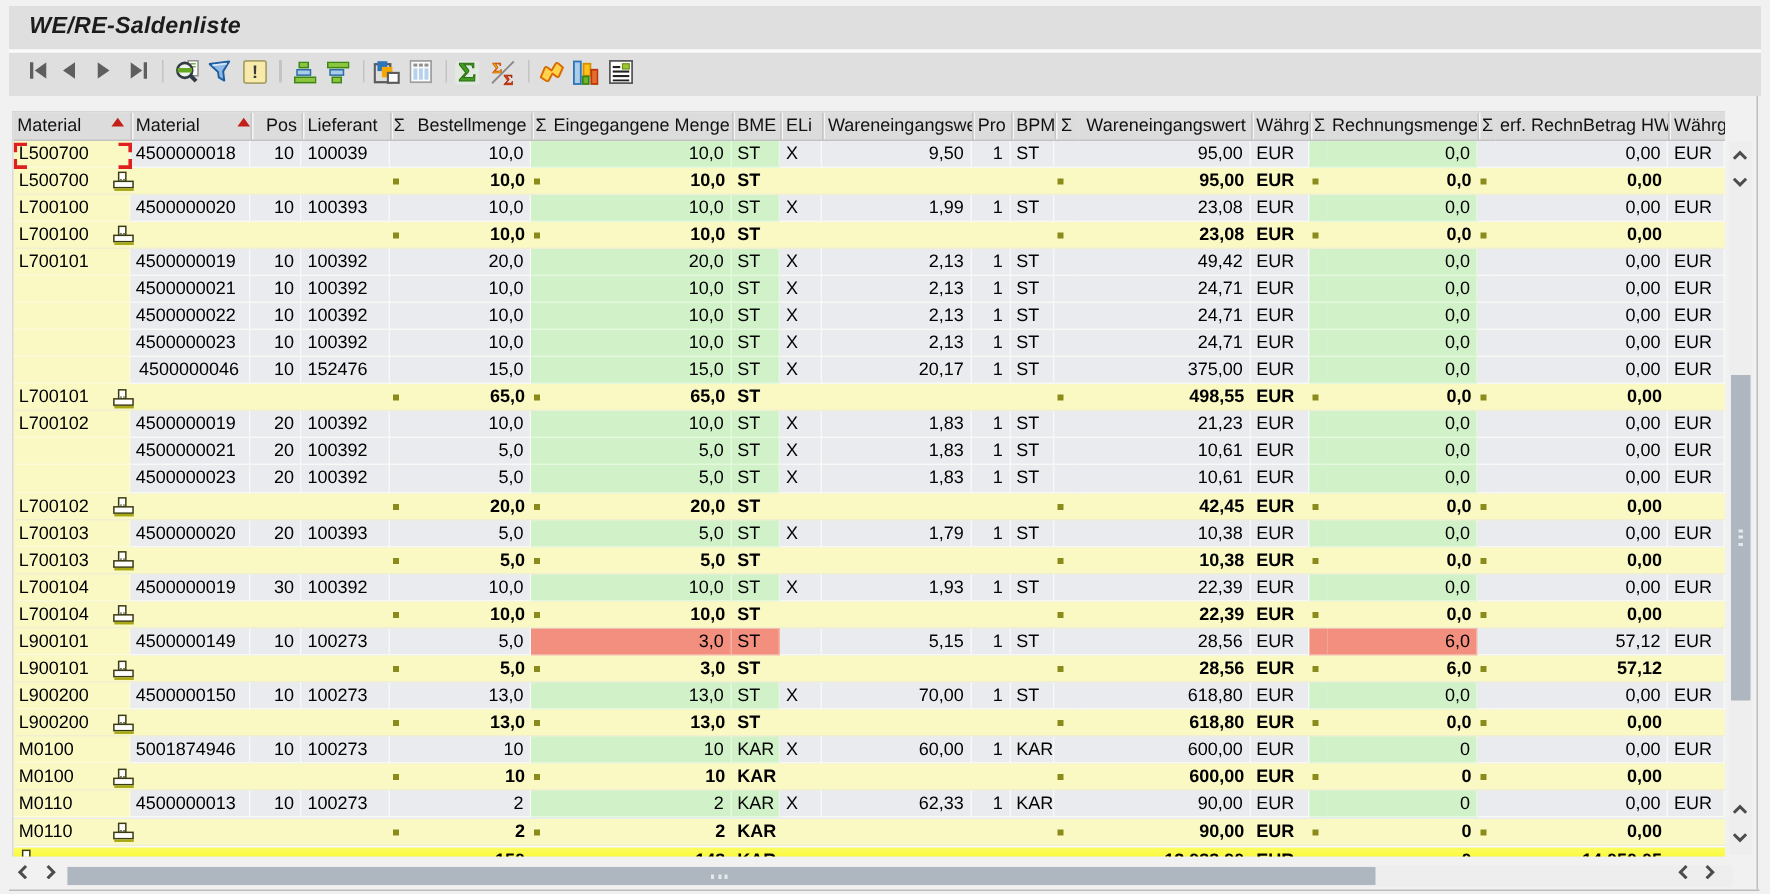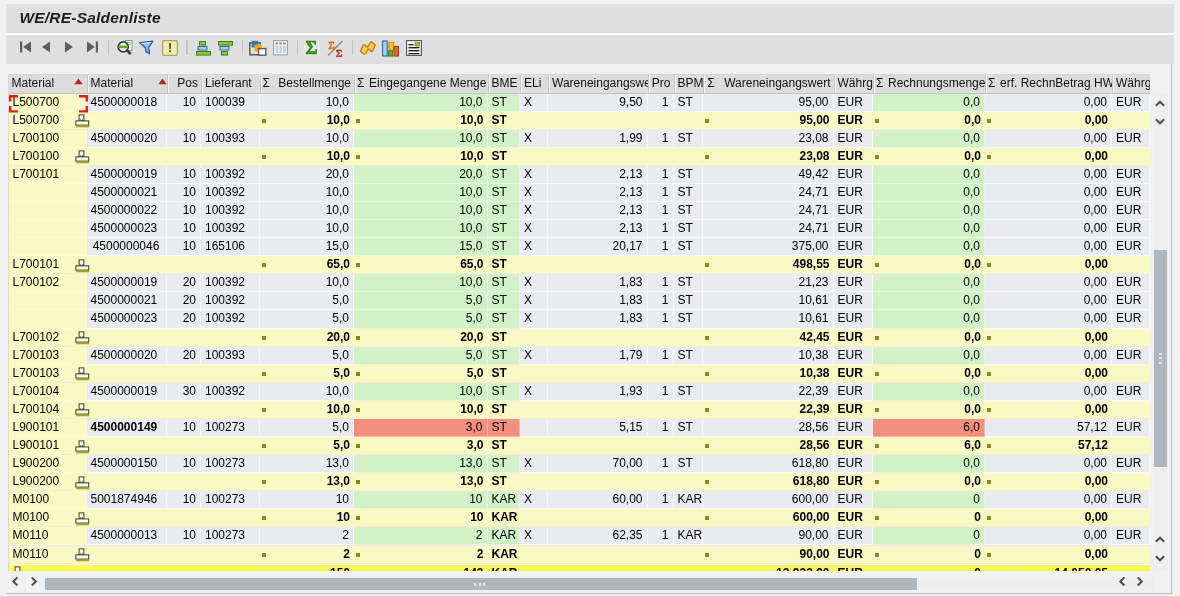--- a/index.html
+++ b/index.html
@@ -356,21 +356,21 @@
 <div class="c cG" style="width:12px;text-align:center;border-right:none;"></div>
 <div class="c cG" style="width:100px;text-align:right;">0,0</div>
 <div class="c cg" style="width:12px;text-align:center;border-right:none;"></div>
 <div class="c cg" style="width:115px;text-align:right;">0,00</div>
 <div class="c cg" style="width:37.5px;">EUR</div>
 </div>
 <div class="row" style="top:163.64px">
 <div class="c cy" style="width:78.0px;"></div>
 <div class="c cg" style="width:80.0px;text-align:center;">4500000046</div>
 <div class="c cg" style="width:34.5px;text-align:right;">10</div>
-<div class="c cg" style="width:58.5px;">165106</div>
+<div class="c cg" style="width:58.5px;">152476</div>
 <div class="c cg" style="width:10.5px;text-align:center;border-right:none;"></div>
 <div class="c cg" style="width:84px;text-align:right;">15,0</div>
 <div class="c cG" style="width:12px;text-align:center;border-right:none;"></div>
 <div class="c cG" style="width:121.5px;text-align:right;">15,0</div>
 <div class="c cG" style="width:32.5px;">ST</div>
 <div class="c cg" style="width:28px;">X</div>
 <div class="c cg" style="width:99.5px;text-align:right;">20,17</div>
 <div class="c cg" style="width:26.0px;text-align:right;">1</div>
 <div class="c cg" style="width:29.0px;">ST</div>
 <div class="c cg" style="width:16.0px;text-align:center;border-right:none;"></div>
@@ -620,21 +620,21 @@
             <rect x="4.1" y="0.9" width="4.8" height="6" fill="#ffffff" stroke="#3c3c14" stroke-width="1"></rect>
             <rect x="0.9" y="6.9" width="12.8" height="4.2" fill="#ffffff" stroke="#3c3c14" stroke-width="1"></rect>
             <rect x="1.2" y="11.6" width="13" height="1.7" fill="#a8a816"></rect>
             <rect x="5.2" y="5.3" width="0.9" height="0.9" fill="#3c3c14"></rect>
             <rect x="7.2" y="5.3" width="0.9" height="0.9" fill="#3c3c14"></rect>
           </svg>
         </div>
 </div>
 <div class="row" style="top:344.43999999999994px">
 <div class="c cy" style="width:78.0px;">L900101</div>
-<div class="c cg" style="width:80.0px;font-weight:bold;">4500000149</div>
+<div class="c cg" style="width:80.0px;">4500000149</div>
 <div class="c cg" style="width:34.5px;text-align:right;">10</div>
 <div class="c cg" style="width:58.5px;">100273</div>
 <div class="c cg" style="width:10.5px;text-align:center;border-right:none;"></div>
 <div class="c cg" style="width:84px;text-align:right;">5,0</div>
 <div class="c cR" style="width:12px;text-align:center;border-right:none;"></div>
 <div class="c cR" style="width:121.5px;text-align:right;">3,0</div>
 <div class="c cR" style="width:32.5px;">ST</div>
 <div class="c cg" style="width:28px;"></div>
 <div class="c cg" style="width:99.5px;text-align:right;">5,15</div>
 <div class="c cg" style="width:26.0px;text-align:right;">1</div>
@@ -794,21 +794,21 @@
 <div class="c cy" style="width:78.0px;">M0110</div>
 <div class="c cg" style="width:80.0px;">4500000013</div>
 <div class="c cg" style="width:34.5px;text-align:right;">10</div>
 <div class="c cg" style="width:58.5px;">100273</div>
 <div class="c cg" style="width:10.5px;text-align:center;border-right:none;"></div>
 <div class="c cg" style="width:84px;text-align:right;">2</div>
 <div class="c cG" style="width:12px;text-align:center;border-right:none;"></div>
 <div class="c cG" style="width:121.5px;text-align:right;">2</div>
 <div class="c cG" style="width:32.5px;">KAR</div>
 <div class="c cg" style="width:28px;">X</div>
-<div class="c cg" style="width:99.5px;text-align:right;">62,35</div>
+<div class="c cg" style="width:99.5px;text-align:right;">62,33</div>
 <div class="c cg" style="width:26.0px;text-align:right;">1</div>
 <div class="c cg" style="width:29.0px;">KAR</div>
 <div class="c cg" style="width:16.0px;text-align:center;border-right:none;"></div>
 <div class="c cg" style="width:115.0px;text-align:right;">90,00</div>
 <div class="c cg" style="width:39.5px;">EUR</div>
 <div class="c cG" style="width:12px;text-align:center;border-right:none;"></div>
 <div class="c cG" style="width:100px;text-align:right;">0</div>
 <div class="c cg" style="width:12px;text-align:center;border-right:none;"></div>
 <div class="c cg" style="width:115px;text-align:right;">0,00</div>
 <div class="c cg" style="width:37.5px;">EUR</div>

